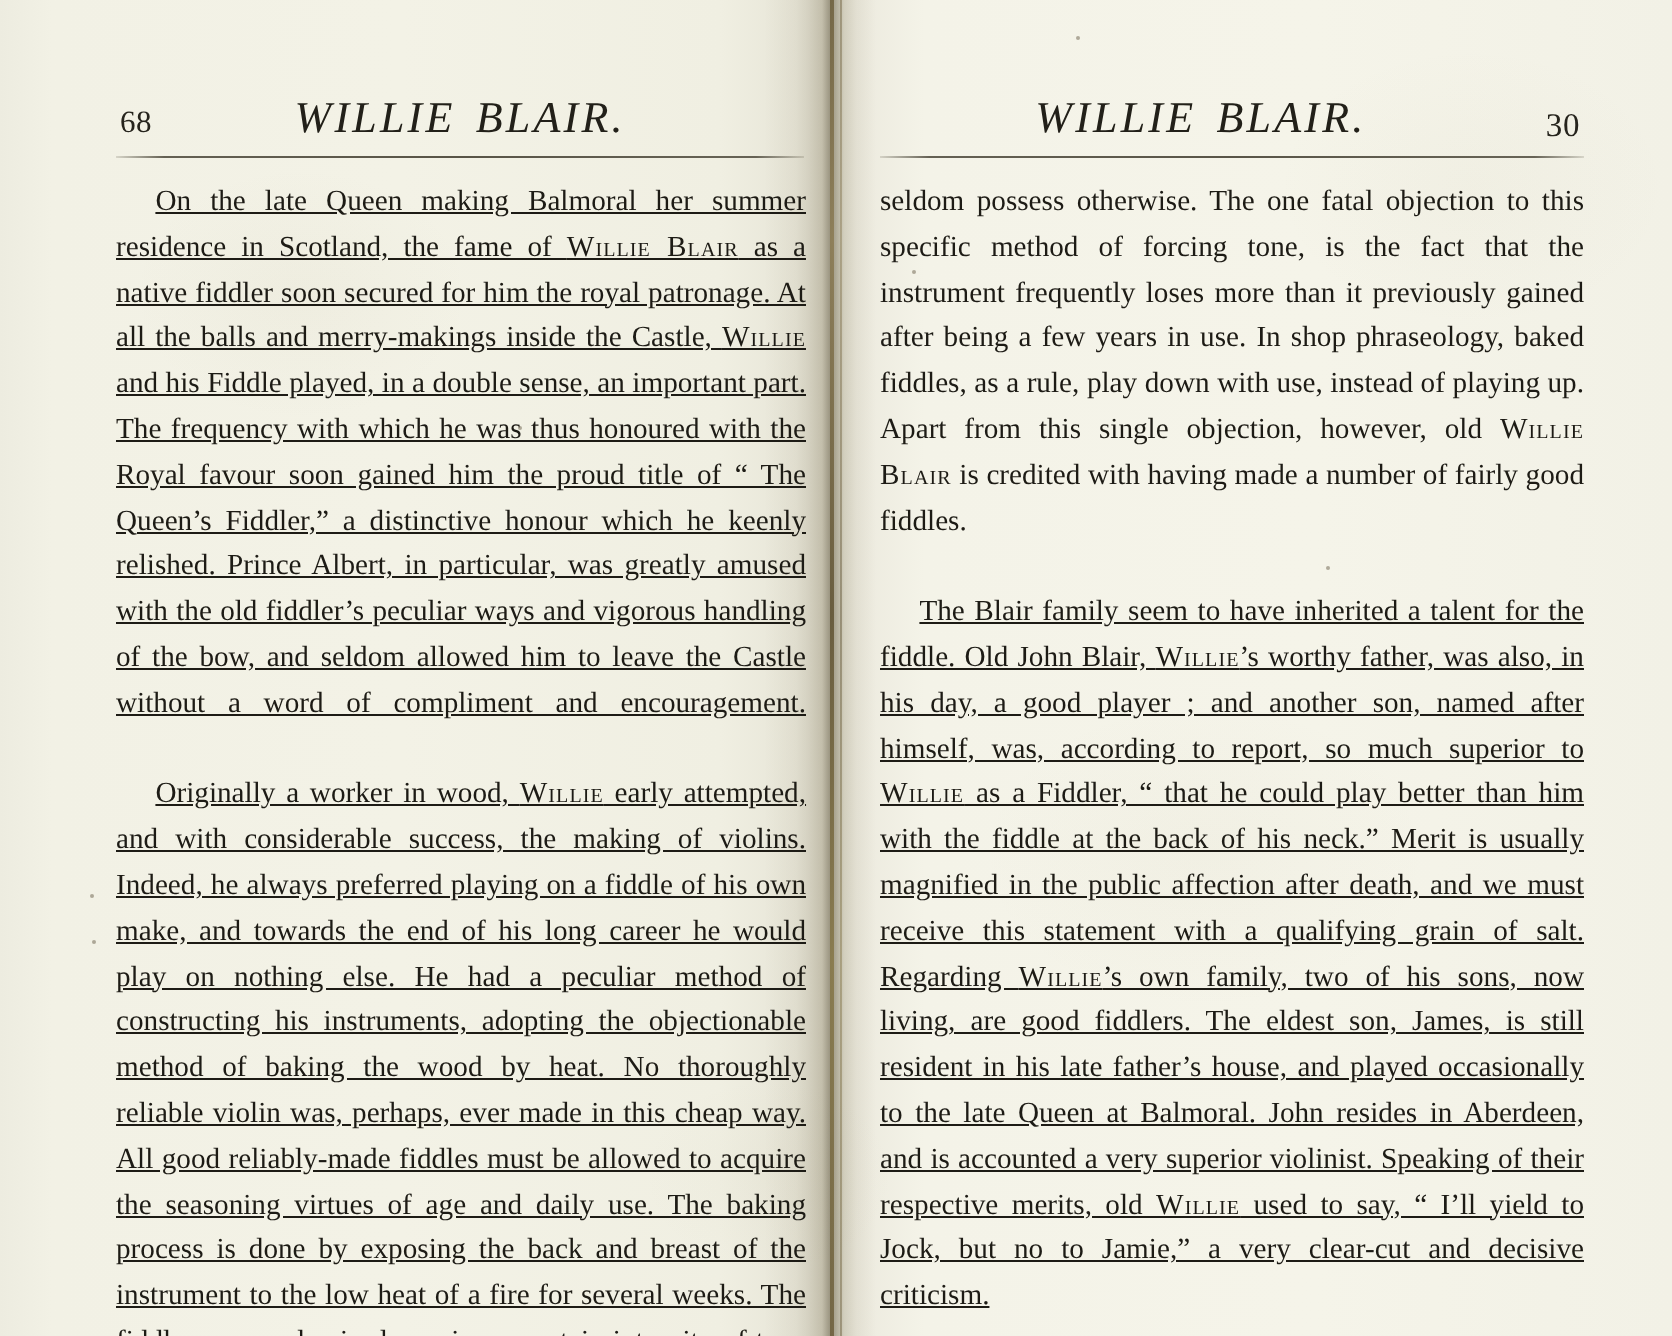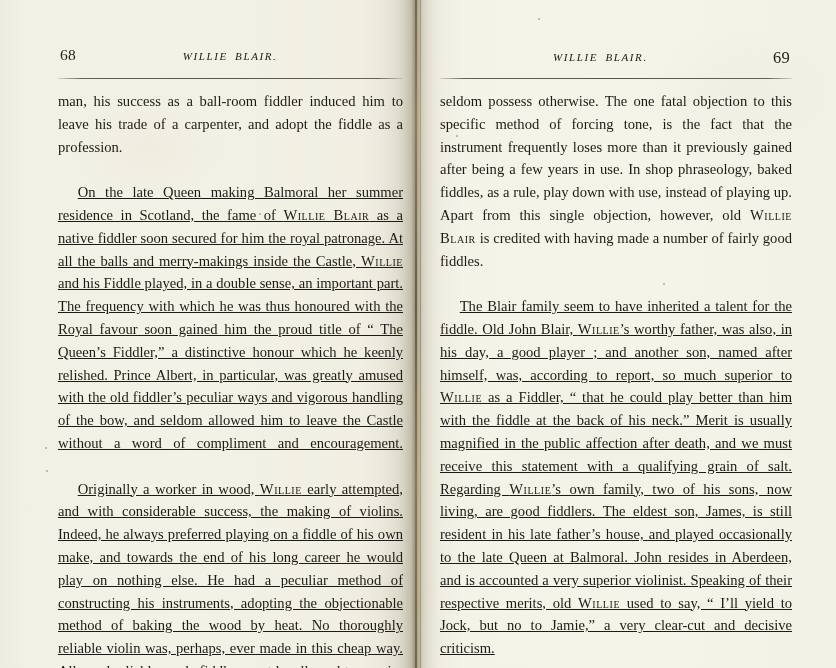--- a/index.html
+++ b/index.html
@@ -122,21 +122,21 @@
     font-size: 16.5px;
     position: relative;
     top: 2px;
   }
 
   .runhead {
     flex: 1;
     text-align: center;
     font-style: italic;
     font-weight: 400;
-    font-size: 11px;
+    font-size: 22px;
     letter-spacing: 1.6px;
     word-spacing: 3px;
     color: #222019;
   }
   .page.left  .runhead { padding-right: 16px; }
   .page.right .runhead { padding-left: 6px; padding-right: 18px; }
 
   .rule {
     position: absolute;
     top: 78px;
@@ -206,33 +206,32 @@
   <div class="binding-line"></div>
   <div class="binding-line thin"></div>
 
   <div class="page left">
     <div class="head">
       <span class="folio">68</span>
       <span class="runhead">WILLIE BLAIR.</span>
     </div>
     <div class="rule"></div>
     <div class="column">
-        <p>man, his success as a ball-room fiddler induced him to leave his trade of a carpenter, and adopt the fiddle as a profession.</p>
         <p class="indent">On the late Queen making Balmoral her summer residence in Scotland, the fame of <span class="sc">Willie Blair</span> as a native fiddler soon secured for him the royal patronage.  At all the balls and merry-makings inside the Castle, <span class="sc">Willie</span> and his Fiddle played, in a double sense, an important part.  The frequency with which he was thus honoured with the Royal favour soon gained him the proud title of “ The Queen’s Fiddler,” a distinctive honour which he keenly relished.  Prince Albert, in particular, was greatly amused with the old fiddler’s peculiar ways and vigorous handling of the bow, and seldom allowed him to leave the Castle without a word of compliment and encouragement.</p>
         <p class="indent">Originally a worker in wood, <span class="sc">Willie</span> early attempted, and with considerable success, the making of violins.  Indeed, he always preferred playing on a fiddle of his own make, and towards the end of his long career he would play on nothing else.  He had a peculiar method of constructing his instruments, adopting the objectionable method of baking the wood by heat.  No thoroughly reliable violin was, perhaps, ever made in this cheap way.  All good reliably-made fiddles must be allowed to acquire the seasoning virtues of age and daily use.  The baking process is done by exposing the back and breast of the instrument to the low heat of a fire for several weeks.  The fiddle so macadamised acquires a certain intensity of tone which new fiddles</p>
       </div>
     <div class="speck" style="left:259px; top:213px; width:2px; height:2px;"></div>
     <div class="speck" style="left:45px;  top:447px; width:2px; height:2px;"></div>
     <div class="speck" style="left:46px;  top:470px; width:2px; height:2px;"></div>
   </div>
 
   <div class="page right">
     <div class="head">
       <span class="runhead">WILLIE BLAIR.</span>
-      <span class="folio oldstyle">69</span>
+      <span class="folio oldstyle">30</span>
     </div>
     <div class="rule"></div>
     <div class="column">
         <p>seldom possess otherwise.  The one fatal objection to this specific method of forcing tone, is the fact that the instrument frequently loses more than it previously gained after being a few years in use.  In shop phraseology, baked fiddles, as a rule, <span class="it">play down</span> with use, instead of playing up. Apart from this single objection, however, old <span class="sc">Willie Blair</span> is credited with having made a number of fairly good fiddles.</p>
         <p class="indent">The Blair family seem to have inherited a talent for the fiddle.  Old John Blair, <span class="sc">Willie</span>’s worthy father, was also, in his day, a good player ;  and another son, named after himself, was, according to report, so much superior to <span class="sc">Willie</span> as a Fiddler, “ that he could play better than him with the fiddle at the back of his neck.”  Merit is usually magnified in the public affection after death, and we must receive this statement with a qualifying grain of salt.  Regarding <span class="sc">Willie</span>’s own family, two of his sons, now living, are good fiddlers. The eldest son, James, is still resident in his late father’s house, and played occasionally to the late Queen at Balmoral.  John resides in Aberdeen, and is accounted a very superior violinist.  Speaking of their respective merits, old <span class="sc">Willie</span> used to say, “ I’ll yield to Jock, but no to Jamie,” a very clear-cut and decisive criticism.</p>
       </div>
     <div class="speck" style="left:120px; top:18px;  width:2px; height:2px;"></div>
     <div class="speck" style="left:38px;  top:135px; width:2px; height:2px;"></div>
     <div class="speck" style="left:245px; top:283px; width:2px; height:2px;"></div>
   </div>

